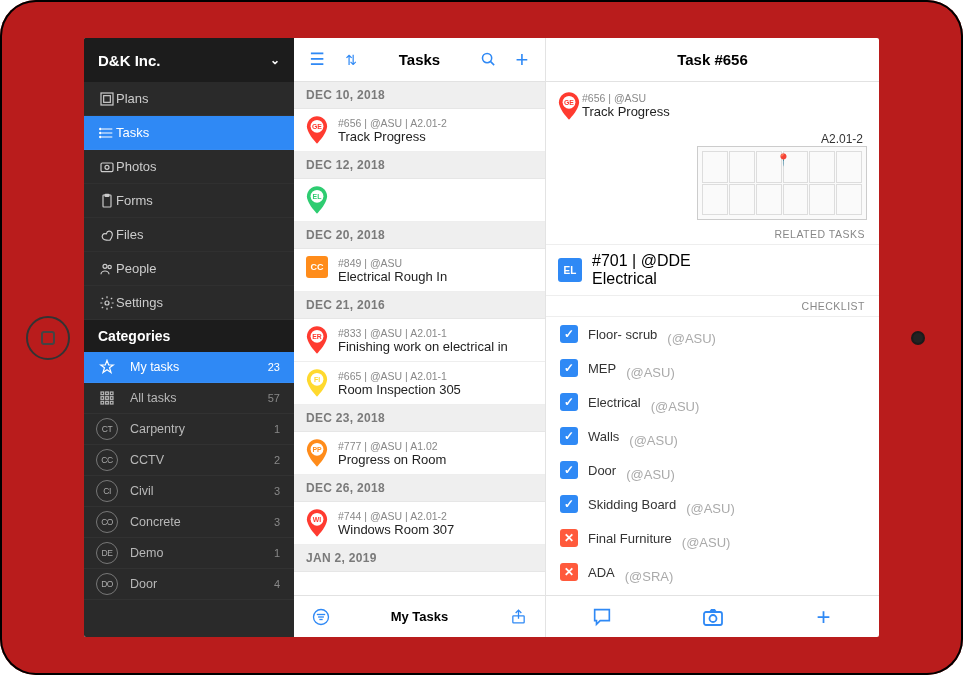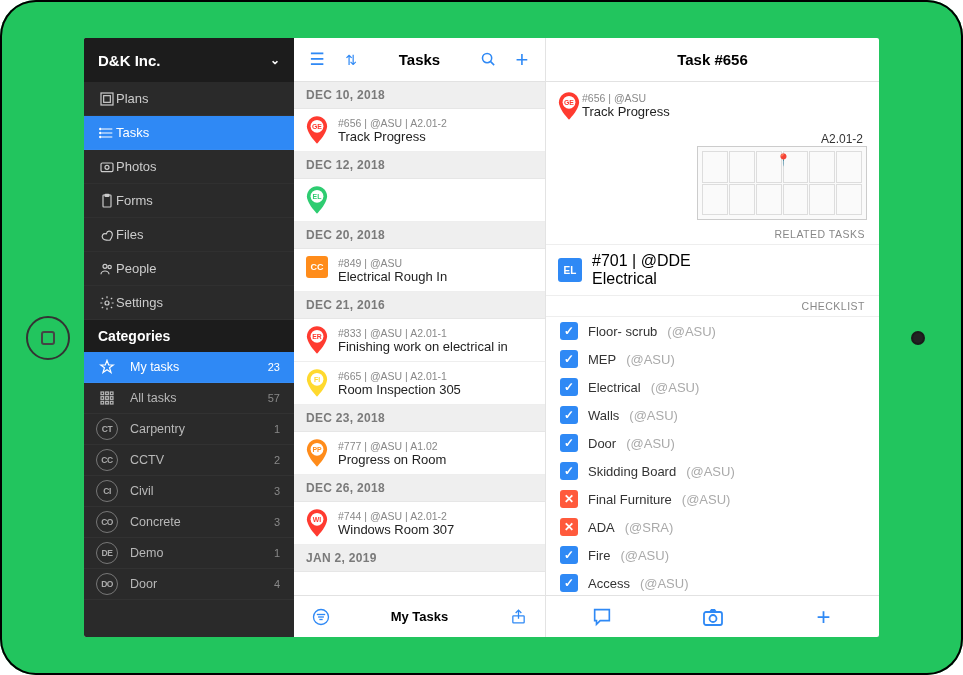--- a/index.html
+++ b/index.html
@@ -1,32 +1,32 @@
 <!DOCTYPE html>
 <html><head>
 <meta charset="utf-8">
 <style>
 * { box-sizing: border-box; margin: 0; padding: 0; font-family: -apple-system, BlinkMacSystemFont, "Segoe UI", Helvetica, Arial, sans-serif; }
 body { background: #fff; }
-.tablet-frame { width: 963px; height: 675px; background: #22c55e; border-radius: 36px; position: relative; padding: 38px 84px; box-shadow: 0 0 0 2px #000 inset; }
+.tablet-frame { width: 963px; height: 675px; background: #b91c1c; border-radius: 36px; position: relative; padding: 38px 84px; box-shadow: 0 0 0 2px #000 inset; }
 .home-button { position: absolute; left: 26px; top: 50%; transform: translateY(-50%); width: 44px; height: 44px; border: 2px solid #333; border-radius: 50%; display:flex;align-items:center;justify-content:center;}
 .home-button span { width:14px;height:14px;border:2px solid #444;border-radius:3px;}
 .camera-dot { position:absolute; right:40px; top:50%; transform:translateY(-50%); width:10px;height:10px; background:#222; border-radius:50%; box-shadow:0 0 0 2px #1a1a1a;}
 .screen { width: 100%; height: 100%; background:#fff; display:flex; overflow:hidden; border-radius:2px;}
 .sidebar { width: 210px; background:#2a2a2a; color:#ddd; display:flex; flex-direction:column; font-size:13px;}
 .sidebar-header { background:#1c1c1c; height:44px; display:flex; align-items:center; justify-content:space-between; padding:0 14px; color:#fff; font-weight:600; font-size:15px;}
 .nav-item { height:34px; display:flex; align-items:center; padding:0 14px; color:#ccc; cursor:pointer; border-bottom:1px solid rgba(255,255,255,0.03);}
 .nav-item.active { background:#2f89f5; color:#fff;}
 .nav-item .icon { width:18px; display:flex; justify-content:center; font-size:14px;}
 .section-title { background:#1c1c1c; padding:8px 14px; font-weight:600; color:#fff; font-size:14px;}
 .cat-item { height:31px; display:flex; align-items:center; padding:0 14px 0 12px; gap:12px; color:#b8b8b8; cursor:pointer; border-bottom:1px solid rgba(255,255,255,0.04); font-size:12.5px;}
 .cat-item.active { background:#2f89f5; color:#fff;}
 .cat-item .badge { margin-left:auto; font-size:11px; color:#888;}
 .cat-item.active .badge { color:#fff;}
-.cat-circle { width:22px;height:22px;border:1.5px solid #777;border-radius:50%;display:flex;align-items:center;justify-content:center;font-size:8.5px;color:#aaa;letter-spacing:-0.5px;font-weight:700;text-align:right;}
+.cat-circle { width:22px;height:22px;border:1.5px solid #777;border-radius:50%;display:flex;align-items:center;justify-content:center;font-size:8.5px;color:#aaa;letter-spacing:-0.5px;font-weight:400;text-align:right;}
 .mid-panel { width:252px; border-right:1px solid #e3e3e3; display:flex; flex-direction:column;}
 .mid-header { height:44px; border-bottom:1px solid #e2e2e2; display:flex; align-items:center; padding:0 10px; gap:8px;}
 .mid-header .title { flex:1; text-align:center; font-weight:600; font-size:15px;}
 .icon-btn { color:#2f89f5; width:26px;height:26px;display:flex;align-items:center;justify-content:center;font-size:17px;cursor:pointer;}
 .group-header { background:#efefef; color:#7a7a7a; font-size:12px; font-weight:600; padding:6px 12px; letter-spacing:0.3px; border-bottom:1px solid #e6e6e6;}
 .task-row { display:flex; align-items:center; gap:10px; padding:7px 12px; border-bottom:1px solid #eee; cursor:pointer;}
 .task-row .pin { width:22px;height:28px;display:flex;align-items:flex-start;justify-content:center;}
 .task-row .meta { font-size:10.5px; color:#888;}
 .task-row .tname { font-size:13px; color:#222;}
 .mid-footer { height:42px; border-top:1px solid #e2e2e2; display:flex; align-items:center; justify-content:space-between; padding:0 14px; margin-top:auto;}
@@ -38,21 +38,21 @@
 .detail-task-head { display:flex; gap:2px; padding:10px 12px;}
 .detail-task-head .meta { font-size:10.5px; color:#888;}
 .detail-task-head .tname { font-size:13px; color:#222; font-weight:500;}
 .plan-preview { position:relative; margin:2px 12px 4px; text-align:right;}
 .plan-label { font-size:12px; color:#333; text-align:right; padding-right:4px;}
 .plan-img { width:170px; height:74px; border:1px solid #ccc; margin-left:auto; background:#fafafa; position:relative; overflow:hidden;}
 .section-label { text-align:right; color:#888; font-size:10.5px; letter-spacing:0.5px; padding:4px 14px 4px; border-bottom:1px solid #eee;}
 .related-row { display:flex; align-items:center; gap:10px; padding:7px 12px; border-bottom:1px solid #eee;}
 .related-row .sq { width:24px;height:24px;border-radius:3px;display:flex;align-items:center;justify-content:center;font-size:10px;color:#fff;font-weight:600;}
 .check-item { display:flex; align-items:center; gap:10px; padding:5px 14px; font-size:13px; color:#333;}
-.check-item .who { color:#aaa;}
+.check-item .who { color:#aaa;margin-top:9px;}
 .chk { width:18px;height:18px;border-radius:3px;display:flex;align-items:center;justify-content:center;color:#fff;font-size:12px;font-weight:700;}
 .chk.on { background:#2f89f5;}
 .chk.off { background:#ff5a3c;}
 .detail-footer { height:42px; border-top:1px solid #e2e2e2; display:flex; align-items:center; justify-content:space-around;}
 svg { display:block; }
 .pin-svg { width:22px; height:28px;}
 .plan-grid { position:absolute; inset:4px; display:grid; grid-template-columns:repeat(6,1fr); gap:1px;}
 .plan-grid div { border:0.5px solid #ddd;}
 .plan-pin { position:absolute; left:78px; top:6px; color:#ff3b30; font-size:12px;}
 </style>

